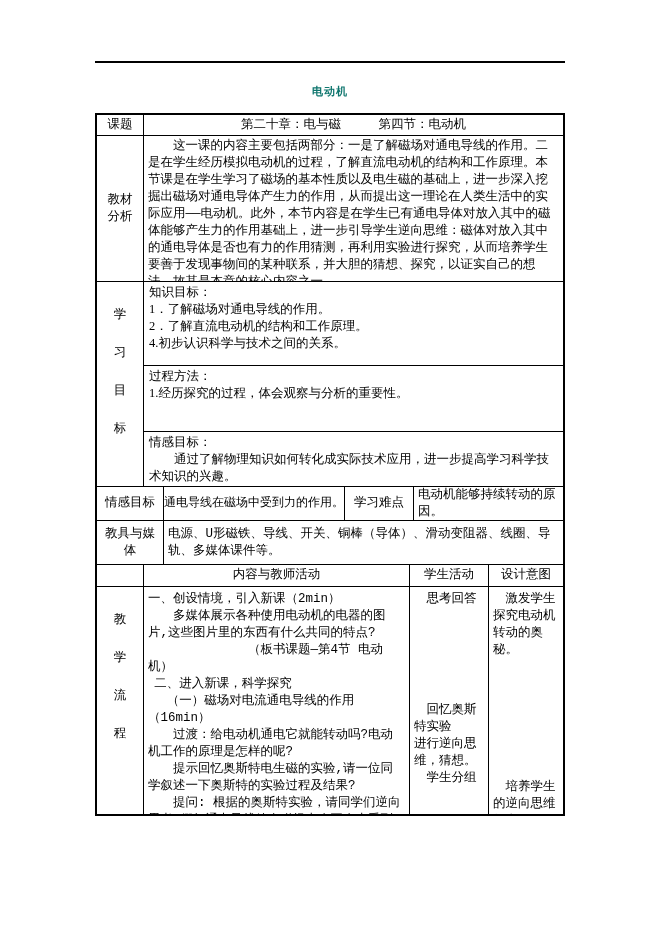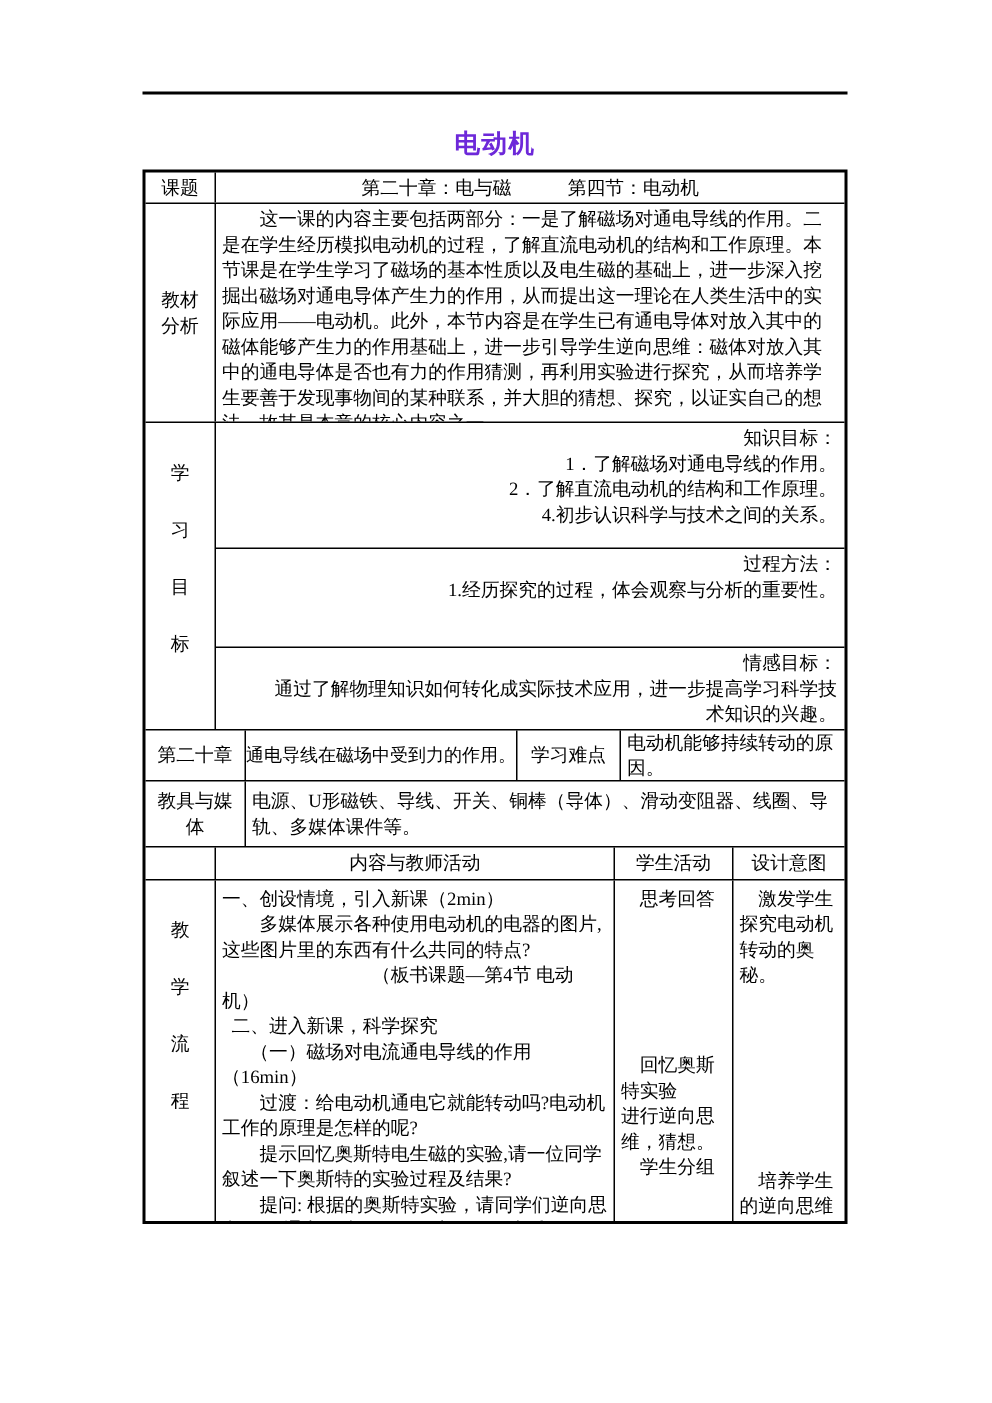--- a/index.html
+++ b/index.html
@@ -1,36 +1,36 @@
 <!DOCTYPE html>
 <html><head>
 <meta charset="utf-8">
 <style>
   html,body{margin:0;padding:0;background:#fff;}
   .page{position:relative;width:661px;height:935px;background:#fff;
         font-family:"Liberation Serif","DejaVu Serif",serif;color:#000;}
   .header-rule{position:absolute;left:95px;top:61px;width:470px;height:2px;background:#000;}
   .doc-title{position:absolute;left:95px;top:84px;width:470px;text-align:center;
-             font-size:17px;font-weight:bold;color:#6d28d9;letter-spacing:1px;}
+             font-size:11px;font-weight:bold;color:#0f766e;letter-spacing:1px;}
   .tbl{position:absolute;left:95px;top:113px;width:470px;border:2px solid #000;box-sizing:border-box;
        font-size:12.5px;line-height:17px;}
   .row{display:flex;border-bottom:1px solid #000;box-sizing:border-box;align-items:stretch;}
   .row:last-child{border-bottom:none;}
-  .c{border-right:1px solid #000;box-sizing:border-box;padding:2px 4px;overflow:hidden;}
+  .c{border-right:1px solid #000;box-sizing:border-box;padding:2px 4px;overflow:hidden;font-family:Liberation Mono, monospace;}
   .c:last-child{border-right:none;}
   .w47{width:47px;flex:none;}
   .w67{width:67px;flex:none;}
   .f1{flex:1;}
   .center{display:flex;align-items:center;justify-content:center;text-align:center;}
   .lblwrap{width:30px;margin:0 auto;word-break:break-all;text-align:center;}
   .lblwrap4{width:56px;margin:0 auto;word-break:break-all;text-align:center;}
   .vlabel{display:flex;flex-direction:column;align-items:center;padding-top:14px;}
   .vlabel span{line-height:38px;}
   .subcol{flex:1;display:flex;flex-direction:column;}
-  .sub{border-bottom:1px solid #000;box-sizing:border-box;padding:2px 5px;overflow:hidden;text-align:right;}
+  .sub{border-bottom:1px solid #000;box-sizing:border-box;padding:2px 5px;overflow:hidden;}
   .sub:last-child{border-bottom:none;}
   p{margin:0;}
   .ind05{text-indent:0.5em;}
   .ind1{text-indent:1em;}
   .ind15{text-indent:1.5em;}
   .ind2{text-indent:2em;}
   .ind8{text-indent:8em;}
   .nowrap{white-space:nowrap;font-size:12px;}
   .gap-student{margin-top:94px;}
   .gap-design{margin-top:120px;}
@@ -81,21 +81,21 @@
           <p>1.经历探究的过程，体会观察与分析的重要性。</p>
         </div>
         <div class="sub" style="height:53px">
           <p>情感目标：</p>
           <p class="ind2">通过了解物理知识如何转化成实际技术应用，进一步提高学习科学技术知识的兴趣。</p>
         </div>
       </div>
     </div>
 
     <div class="row" style="height:34px">
-      <div class="c w67 center">第二十章</div>
+      <div class="c w67 center">情感目标</div>
       <div class="c center nowrap" style="width:181px;flex:none;">通电导线在磁场中受到力的作用。</div>
       <div class="c center" style="width:69px;flex:none;">学习难点</div>
       <div class="c f1 ba" style="display:flex;align-items:center;">电动机能够持续转动的原因。</div>
     </div>
 
 
     <div class="row" style="height:44px">
       <div class="c w67 center">
         <div class="lblwrap4">教具与媒体</div>
       </div>

